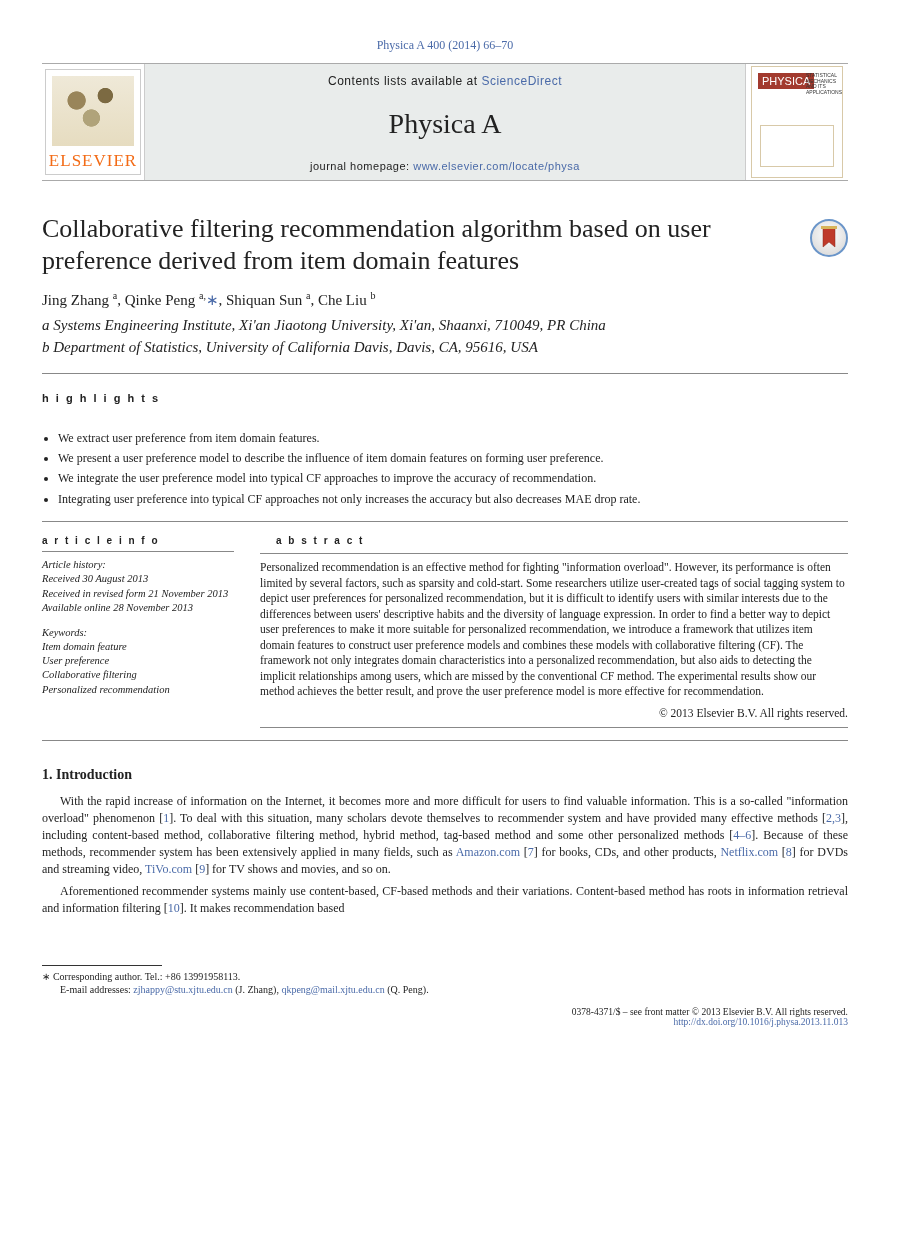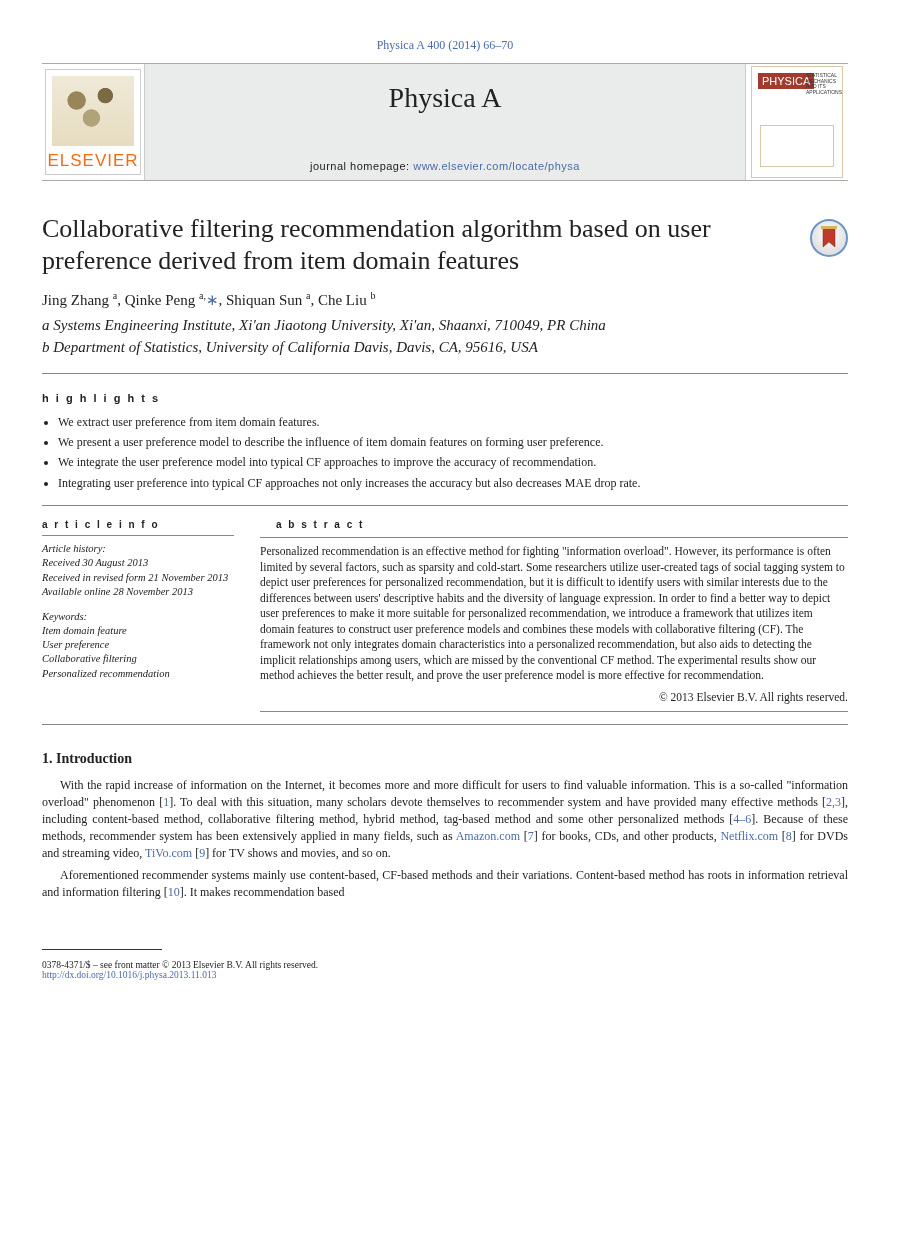--- a/index.html
+++ b/index.html
@@ -46,21 +46,21 @@
     content:"";
     position:absolute; left:6px; right:6px; top:6px; bottom:28px;
     background:
       radial-gradient(circle at 30% 35%, #99855a 12%, transparent 13%),
       radial-gradient(circle at 65% 28%, #7c6a42 10%, transparent 11%),
       radial-gradient(circle at 48% 60%, #b0a37a 14%, transparent 15%),
       linear-gradient(#efe9d8, #e6dcc0);
   }
   .elsevier-logo .txt {
     position:absolute; left:0; right:0; bottom:3px;
-    font-family: Liberation Sans, sans-serif;
+    font-family: Liberation Serif, serif;
     font-size:17px; color:#f36b16; letter-spacing:1px; text-align:center; font-weight:400;
   }
   .banner-center {
     flex: 1;
     background: #e9eceb;
     border-left: 1px solid #ccc;
     border-right: 1px solid #ccc;
     padding: 10px 0 8px 0;
     text-align: center;
     display: flex;
@@ -144,21 +144,21 @@
   .affiliations div { margin-bottom:1px; }
 
   .divider { border-top:1px solid #888; margin-top:16px; }
 
   .highlights {
     margin-top: 18px;
     font-size: 12px;
   }
   .highlights-title {
     font-weight: bold; letter-spacing: 2px; font-family: Arial, sans-serif; font-size:11px;
-    margin-bottom: 10px;
+    margin-bottom: 26px;
   }
   .highlights ul { margin:0; padding-left:16px; }
   .highlights li { margin-bottom:4px; line-height:1.35; }
 
   .meta-abstract { display:flex; gap:26px; margin-top:12px; }
   .meta {
     width: 192px; flex-shrink:0;
     font-size:10.5px;
     line-height:1.35;
   }
@@ -194,39 +194,43 @@
     content:"";
     display:block;
     width: 120px; border-top:1px solid #333;
     margin-bottom:4px;
   }
   .footnotes a { color:#4a6aa8; text-decoration:none; }
 
   .bottom-line {
     margin-top: 10px;
     font-size: 9.5px;
+    text-align: right;
   }
   .bottom-line a { color:#4a6aa8; text-decoration:none; }
 </style>
 </head>
 <body>
 
 <div class="page">
 
   <div class="top-citation">
     <a>Physica A 400 (2014) 66–70</a>
   </div>
 
   <div class="banner">
     <div class="banner-left">
       <a class="elsevier-logo">
         <span class="txt">ELSEVIER</span>
       </a>
     </div>
     <div class="banner-center">
+      <div class="contents-line">
+        <span>Contents lists available at </span><a>ScienceDirect</a>
+      </div>
       <div class="journal-name">Physica A</div>
       <div class="homepage-line">
         <span>journal homepage: </span><a>www.elsevier.com/locate/physa</a>
       </div>
     </div>
     <div class="banner-right">
       <a class="cover-thumb">
         <span class="cover-sub">STATISTICAL MECHANICS AND ITS APPLICATIONS</span>
       </a>
     </div>
@@ -301,20 +305,26 @@
 
   <div class="body-text">
     <span style="margin-left:18px">With the rapid increase of information on the Internet, it becomes more and more difficult for users to find valuable information. This is a so-called "information overload" phenomenon [</span><a class="ref">1</a><span>]. To deal with this situation, many scholars devote themselves to recommender system and have provided many effective methods [</span><a class="ref">2,3</a><span>], including content-based method, collaborative filtering method, hybrid method, tag-based method and some other personalized methods [</span><a class="ref">4–6</a><span>]. Because of these methods, recommender system has been extensively applied in many fields, such as </span><a class="ref">Amazon.com</a><span> [</span><a class="ref">7</a><span>] for books, CDs, and other products, </span><a class="ref">Netflix.com</a><span> [</span><a class="ref">8</a><span>] for DVDs and streaming video, </span><a class="ref">TiVo.com</a><span> [</span><a class="ref">9</a><span>] for TV shows and movies, and so on.</span>
   </div>
 
   <div class="body-text" style="margin-top:4px">
     <span style="margin-left:18px">Aforementioned recommender systems mainly use content-based, CF-based methods and their variations. Content-based method has roots in information retrieval and information filtering [</span><a class="ref">10</a><span>]. It makes recommendation based</span>
   </div>
 
   <div class="footnotes">
+    <div>
+      <span>∗ </span><span>Corresponding author. Tel.: +86 13991958113.</span>
+    </div>
+    <div>
+      <span style="margin-left:18px">E-mail addresses: </span><a>zjhappy@stu.xjtu.edu.cn</a><span> (J. Zhang), </span><a>qkpeng@mail.xjtu.edu.cn</a><span> (Q. Peng).</span>
+    </div>
   </div>
 
   <div class="bottom-line">
     <div>0378-4371/$ – see front matter © 2013 Elsevier B.V. All rights reserved.</div>
     <a>http://dx.doi.org/10.1016/j.physa.2013.11.013</a>
   </div>
 
 </div>
 
 </body></html>

